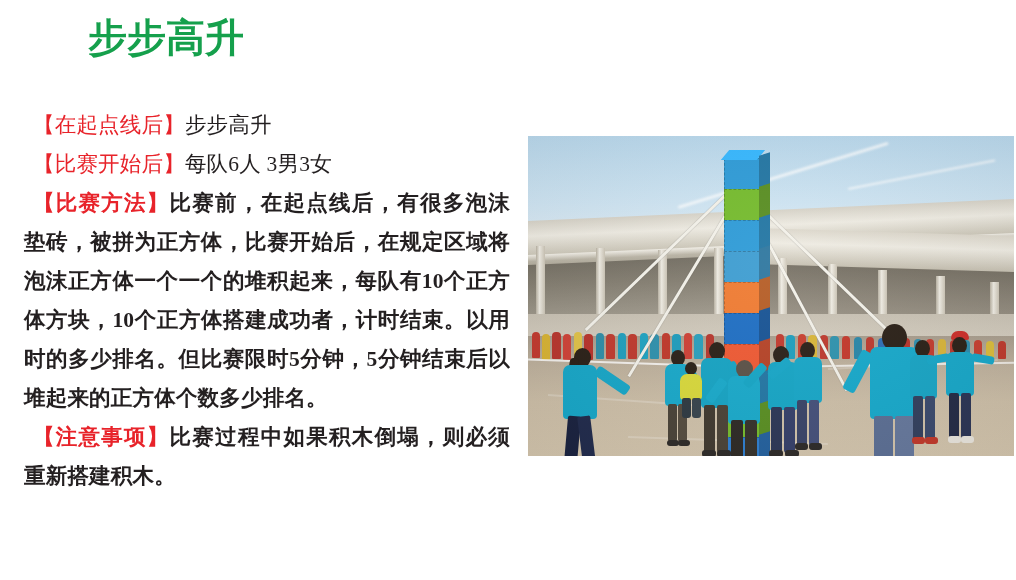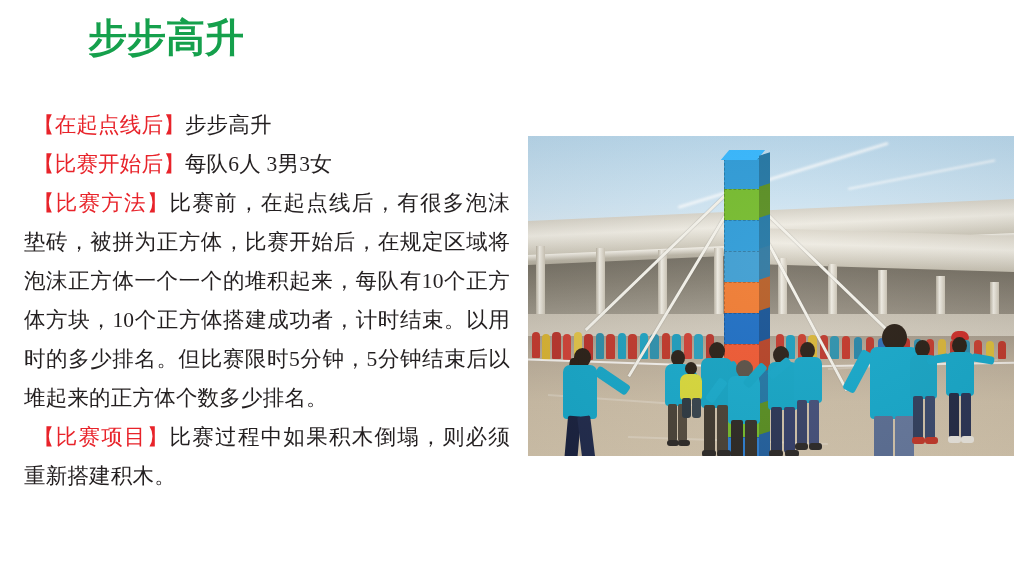--- a/index.html
+++ b/index.html
@@ -51,20 +51,21 @@
     font-size: 21.5px;
     line-height: 39px;
     color: #231f20;
     text-indent: 9px;
     letter-spacing: 0.2px;
   }
   .para.short { white-space: nowrap; }
   .para.block {
     text-align: justify;
     text-justify: inter-ideograph;
+    font-weight: bold;
   }
   .lbl {
     color: #e8232a;
   }
 
   
   #photo {
     position: absolute;
     left: 528px;
     top: 136px;
@@ -228,21 +229,21 @@
     <p class="para short">
       <span class="lbl">【比赛开始后】</span><span>每队6人 3男3女</span>
     </p>
 
 
     <p class="para block">
       <span class="lbl">【比赛方法】</span><span>比赛前，在起点线后，有很多泡沫垫砖，被拼为正方体，比赛开始后，在规定区域将泡沫正方体一个一个的堆积起来，每队有10个正方体方块，10个正方体搭建成功者，计时结束。以用时的多少排名。但比赛限时5分钟，5分钟结束后以堆起来的正方体个数多少排名。</span>
     </p>
 
     <p class="para block">
-      <span class="lbl">【比赛项目】</span><span>比赛过程中如果积木倒塌，则必须重新搭建积木。</span>
+      <span class="lbl">【注意事项】</span><span>比赛过程中如果积木倒塌，则必须重新搭建积木。</span>
     </p>
 
   </div>
 
   <div id="photo" title="团队搭建泡沫正方体高塔的比赛现场照片">
 
     <div class="layer sky"></div>
     <div class="layer contrail c1"></div>
     <div class="layer contrail c2"></div>
     <div class="layer contrail c3"></div>

